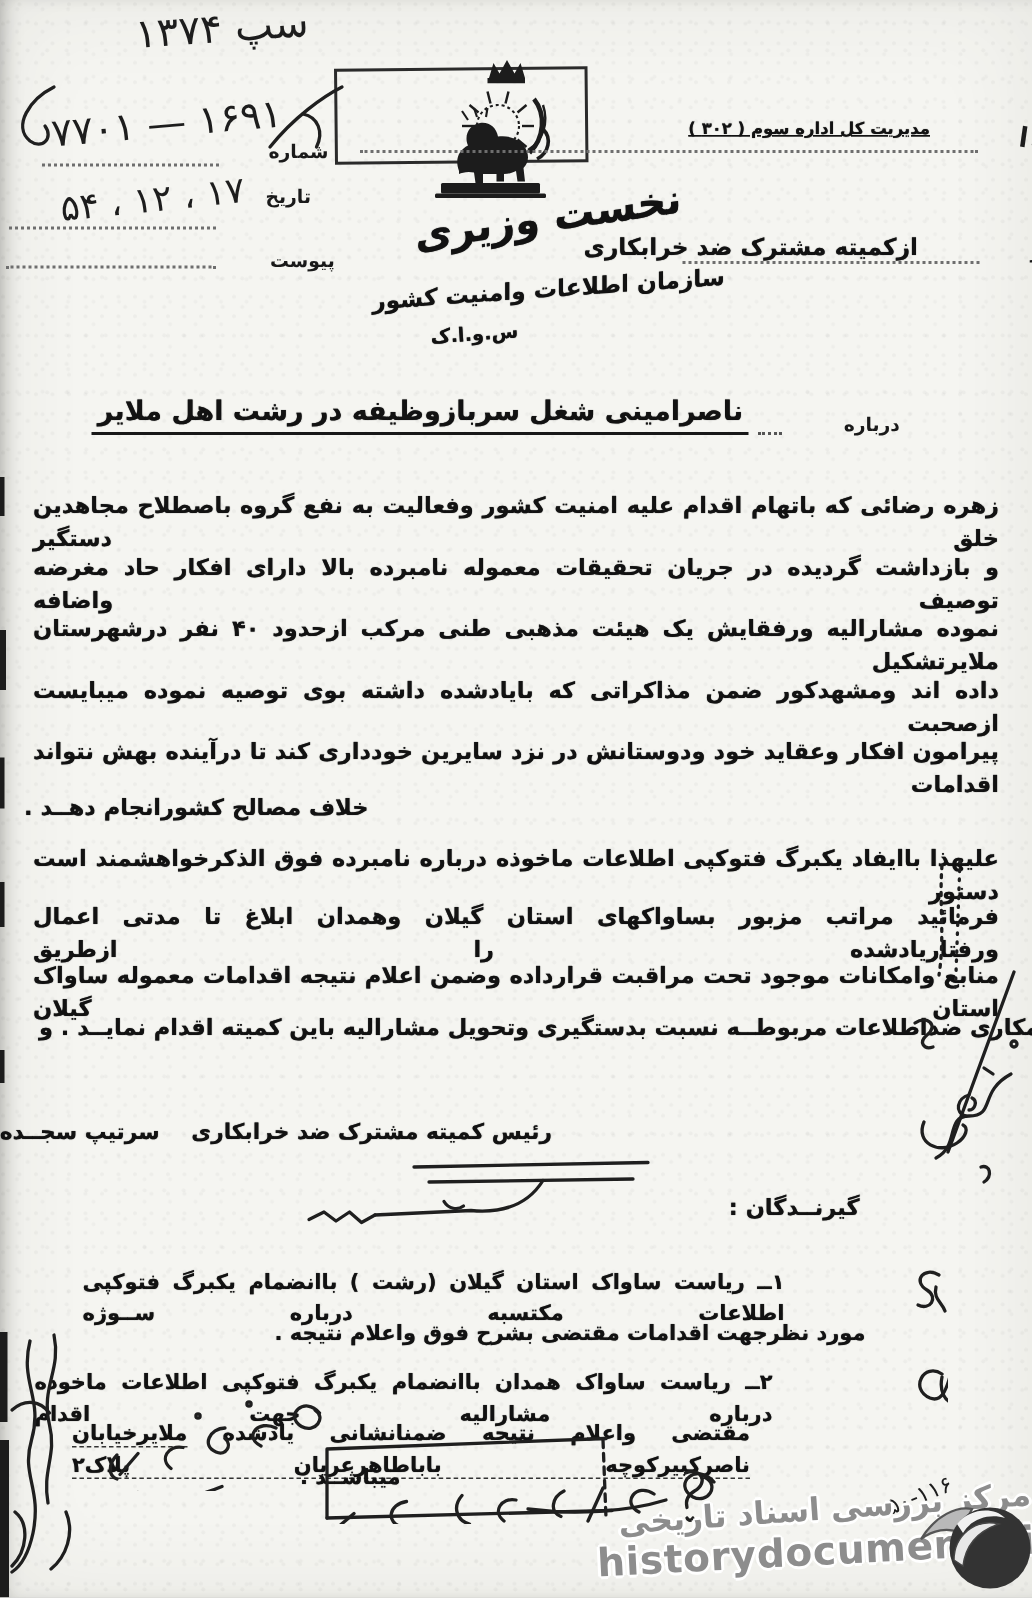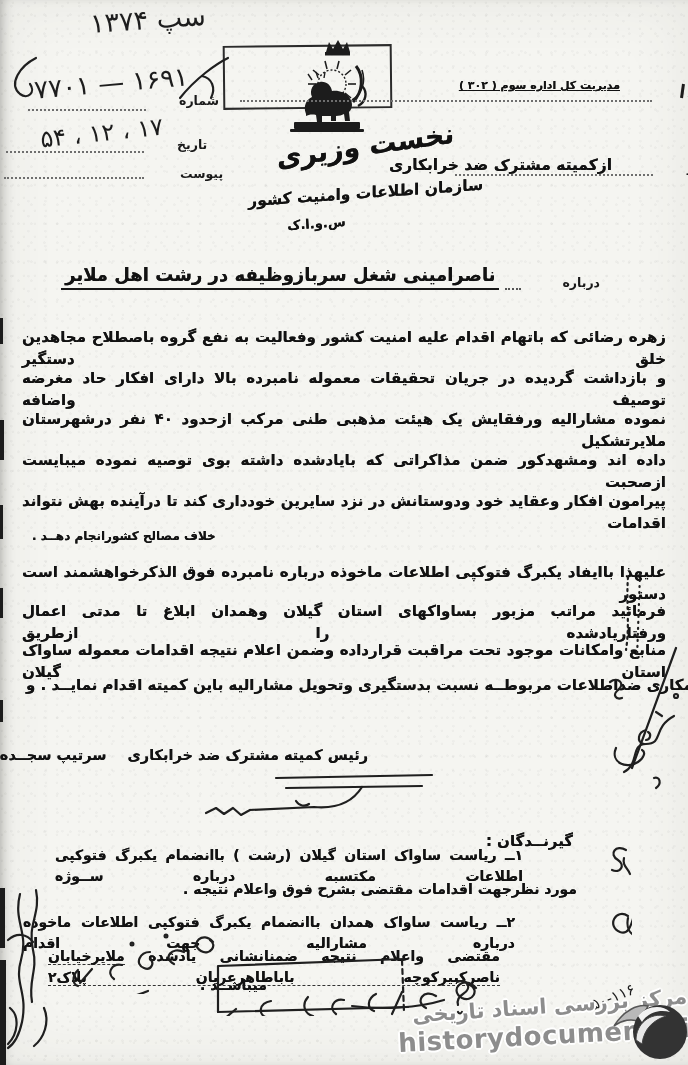--- a/index.html
+++ b/index.html
@@ -91,39 +91,39 @@
   <div class="abs hw ltr nowrap" style="left:34px;top:68px;font-size:26px;transform:rotate(-5deg);">۷۷۰۱ — ۱۶۹۱</div>
   <div class="abs dotted" style="left:28px;top:109px;width:118px;"></div>
   <svg class="abs ink" style="left:0;top:52px" width="40" height="52" viewBox="0 0 40 52">
     <path d="M36,6 c-16,8 -28,26 -16,36 c8,6 16,-2 10,-10"></path>
   </svg>
   <svg class="abs ink" style="left:172px;top:50px" width="62" height="56" viewBox="0 0 62 56">
     <path d="M8,48 C24,28 44,14 56,8"></path>
       <path d="M30,26 c10,2 14,12 9,22"></path>
   </svg>
 
-  <div class="abs label rtl" style="left:142px;top:137px;">تاریخ</div>
+  <div class="abs label rtl" style="left:142px;top:123px;">تاریخ</div>
   <div class="abs hw ltr nowrap" style="left:40px;top:119px;font-size:24px;transform:rotate(-6deg);">۵۴ ، ۱۲ ، ۱۷</div>
   <div class="abs dotted" style="left:6px;top:151px;width:138px;"></div>
 
   <div class="abs label rtl" style="left:145px;top:166px;">پیوست</div>
   <div class="abs dotted" style="left:4px;top:177px;width:140px;"></div>
 
   <div class="abs rtl" style="right:88px;top:264px;display:flex;align-items:flex-end;gap:6px;">
     <span class="label">درباره</span>
     <span style="display:inline-block;width:16px;border-bottom:2px dotted #555;height:12px;"></span>
     <span class="typed nowrap" style="font-size:18px;padding:0 4px 3px 4px;border-bottom:2.5px solid #181818;">ناصرامینی شغل سربازوظیفه در رشت اهل ملایر</span>
   </div>
 
   <div class="abs typed rtl jline body-line" style="top:326px;">زهره رضائی که باتهام اقدام علیه امنیت کشور وفعالیت به نفع گروه باصطلاح مجاهدین خلق دستگیر</div>
   <div class="abs typed rtl jline body-line" style="top:367px;">و بازداشت گردیده در جریان تحقیقات معموله نامبرده بالا دارای افکار حاد مغرضه توصیف واضافه</div>
   <div class="abs typed rtl jline body-line" style="top:408px;">نموده مشارالیه ورفقایش یک هیئت مذهبی طنی مرکب ازحدود ۴۰ نفر درشهرستان ملایرتشکیل</div>
   <div class="abs typed rtl jline body-line" style="top:449px;">داده اند ومشهدکور ضمن مذاکراتی که بایادشده داشته بوی توصیه نموده میبایست ازصحبت</div>
   <div class="abs typed rtl jline body-line" style="top:490px;">پیرامون افکار وعقاید خود ودوستانش در نزد سایرین خودداری کند تا درآینده بهش نتواند اقدامات</div>
-  <div class="abs typed rtl nowrap" style="left:16px;top:529px;font-size:12px;margin-left:16px;">خلاف مصالح کشورانجام دهــد .</div>
+  <div class="abs typed rtl nowrap" style="left:16px;top:529px;font-size:15px;">خلاف مصالح کشورانجام دهــد .</div>
 
   <div class="abs typed rtl jline body-line" style="top:561px;">علیهذا باایفاد یکبرگ فتوکپی اطلاعات ماخوذه درباره نامبرده فوق الذکرخواهشمند است دستور</div>
   <div class="abs typed rtl jline body-line" style="top:600px;">فرمائید مراتب مزبور بساواکهای استان گیلان وهمدان ابلاغ تا مدتی اعمال ورفتاریادشده را ازطریق</div>
   <div class="abs typed rtl jline body-line" style="top:639px;">منابع وامکانات موجود تحت مراقبت قرارداده وضمن اعلام نتیجه اقدامات معموله ساواک استان گیلان</div>
   <div class="abs typed rtl nowrap" style="left:26px;top:676px;font-size:15px;">باهمکاری ضداطلاعات مربوطــه نسبت بدستگیری وتحویل مشارالیه باین کمیته اقدام نمایــد . و</div>
 
   <svg class="abs ink" style="left:596px;top:562px" width="92" height="240" viewBox="0 0 92 240">
     <path d="M32,15 C30,40 34,62 30,88" stroke-dasharray="2 4"></path>
     <path d="M44,12 L41,96" stroke-dasharray="1 5"></path>
     <path d="M14,120 c8,-6 16,2 8,8 c-6,5 -2,10 4,8"></path>
@@ -146,21 +146,21 @@
     <path d="M262,22 C252,38 236,44 214,42 L150,45" stroke-width="2.6"></path>
     <path d="M150,45 l-9,5 -8,-7 -9,6 -8,-6 -10,5"></path>
     <path d="M196,36 c3,5 9,6 13,3" stroke-width="1.8"></path>
   </svg>
 
   <svg class="abs ink" style="left:612px;top:710px" width="76" height="72" viewBox="0 0 76 72">
     <path d="M62,6 C40,18 52,34 34,34 C18,34 28,54 12,62"></path>
     <path d="M34,20 c-8,2 -10,12 -2,14"></path>
   </svg>
 
-  <div class="abs typed rtl nowrap" style="right:115px;top:796px;font-size:15px;margin-top:36px;">گیرنــدگان :</div>
+  <div class="abs typed rtl nowrap" style="right:115px;top:796px;font-size:15px;">گیرنــدگان :</div>
 
   <div class="abs typed rtl jline recip-line" style="right:165px;top:845px;width:468px;">۱ــ ریاست ساواک استان گیلان (رشت ) باانضمام یکبرگ فتوکپی اطلاعات مکتسبه درباره ســوژه</div>
   <div class="abs typed rtl nowrap recip-line" style="left:183px;top:879px;">مورد نظرجهت اقدامات مقتضی بشرح فوق واعلام نتیجه .</div>
 
   <svg class="abs ink" style="left:602px;top:842px" width="30" height="36" viewBox="0 0 30 36">
     <path d="M24,8 c-10,-6 -18,4 -8,10 c8,5 2,14 -6,10"></path>
       <path d="M22,16 c-2,8 4,10 6,16"></path>
   </svg>
 
   <div class="abs typed rtl jline recip-line" style="right:173px;top:912px;width:492px;padding-left:44px;">۲ــ ریاست ساواک همدان باانضمام یکبرگ فتوکپی اطلاعات ماخوذه درباره مشارالیه جهت اقدام</div>

